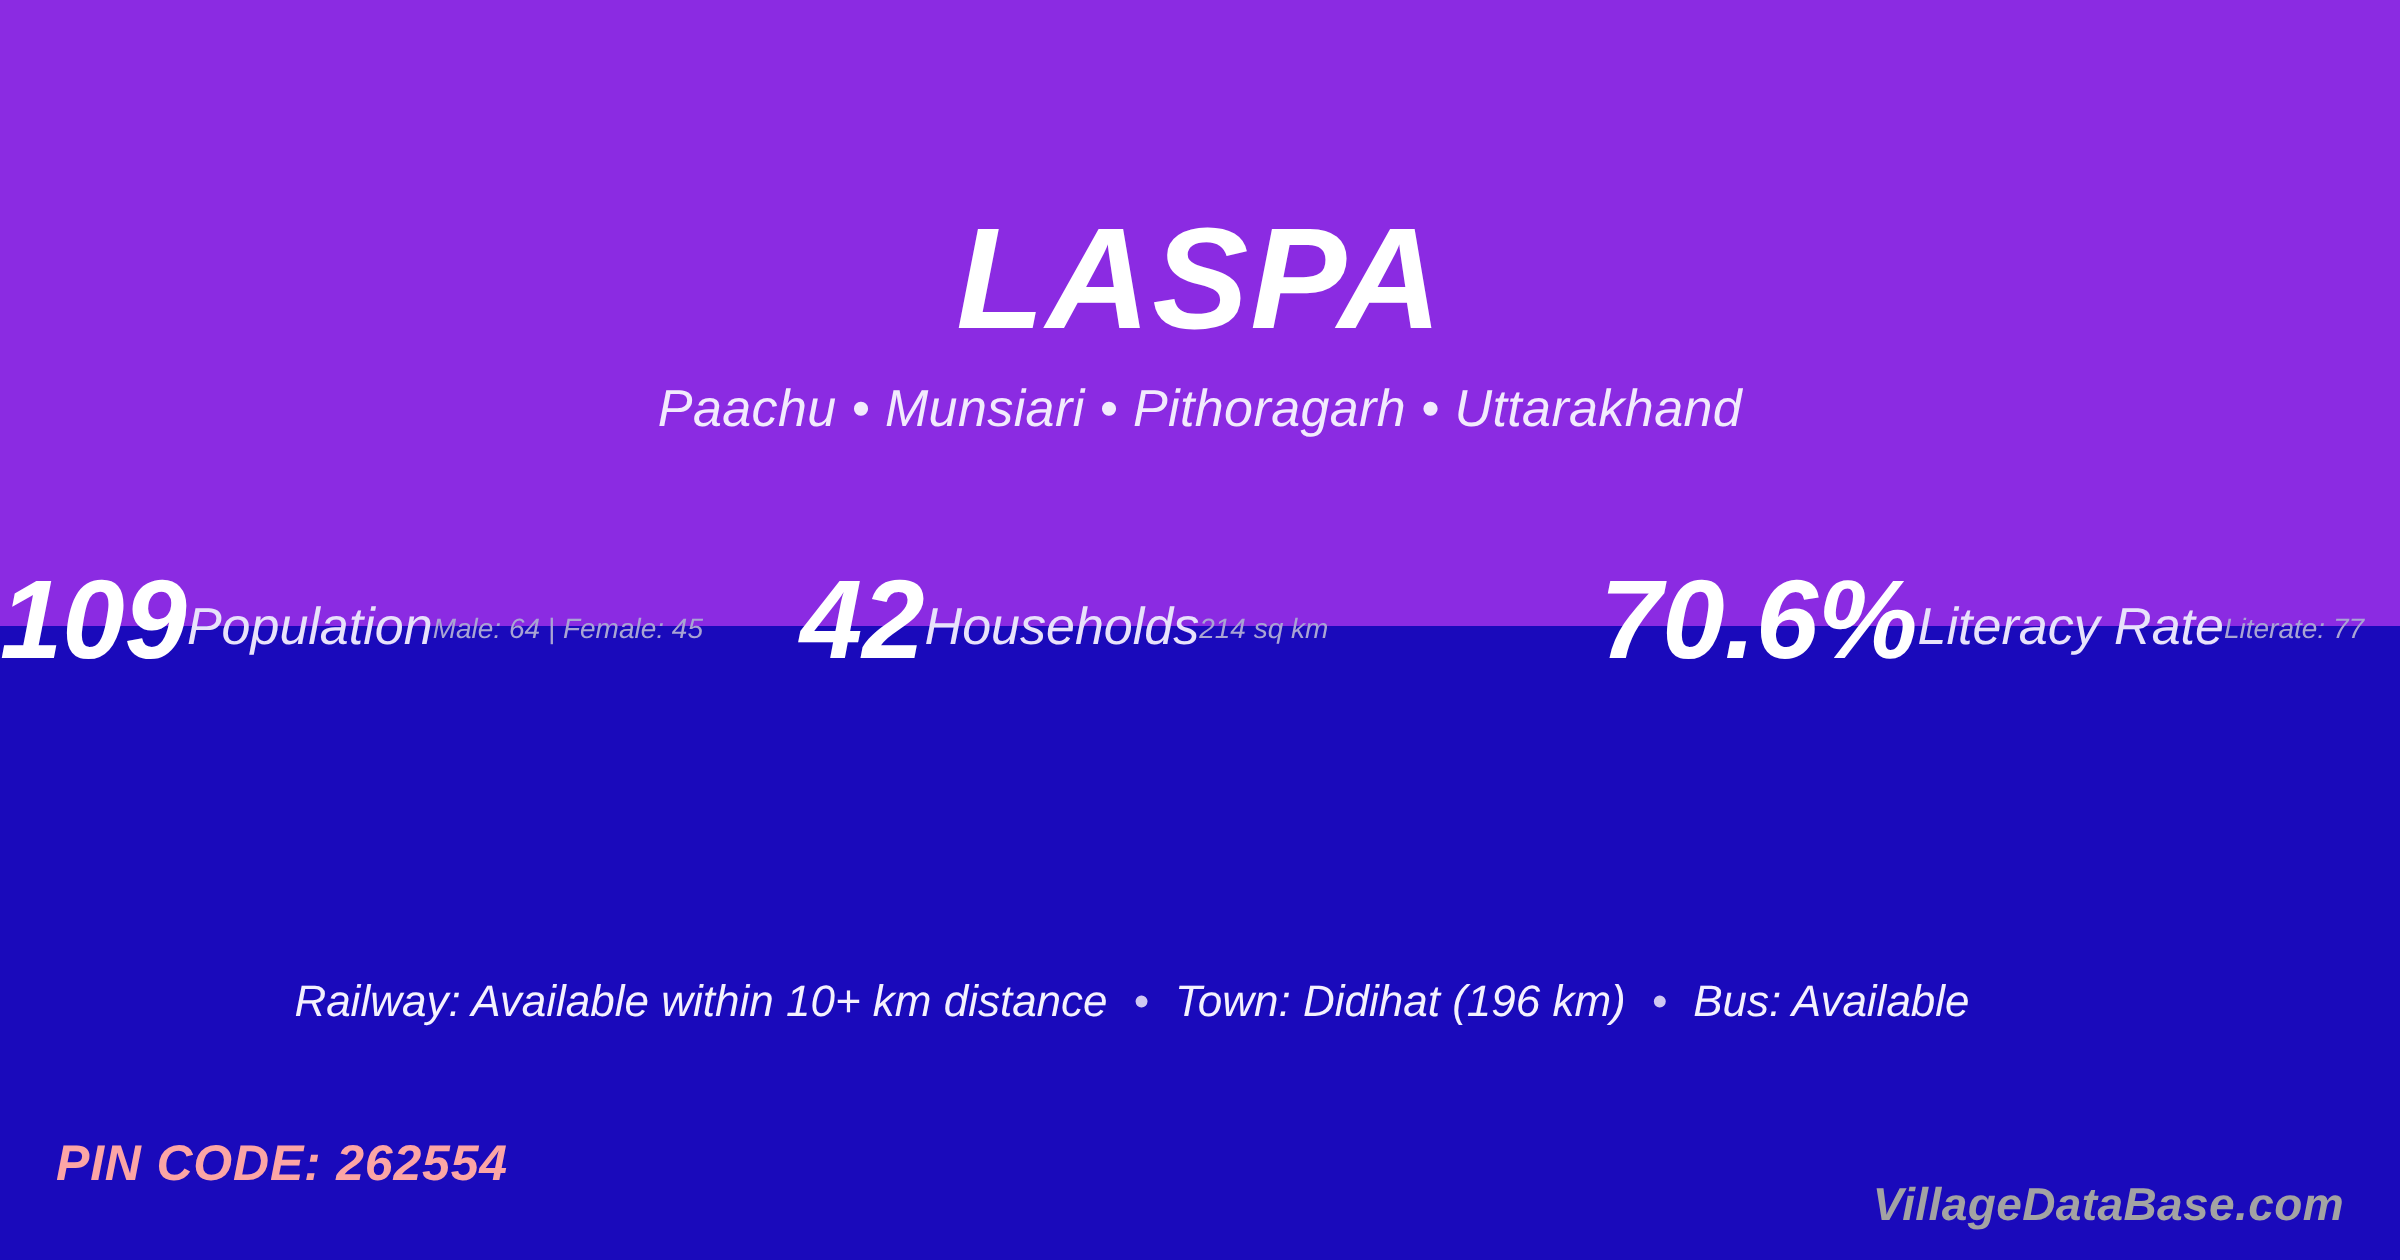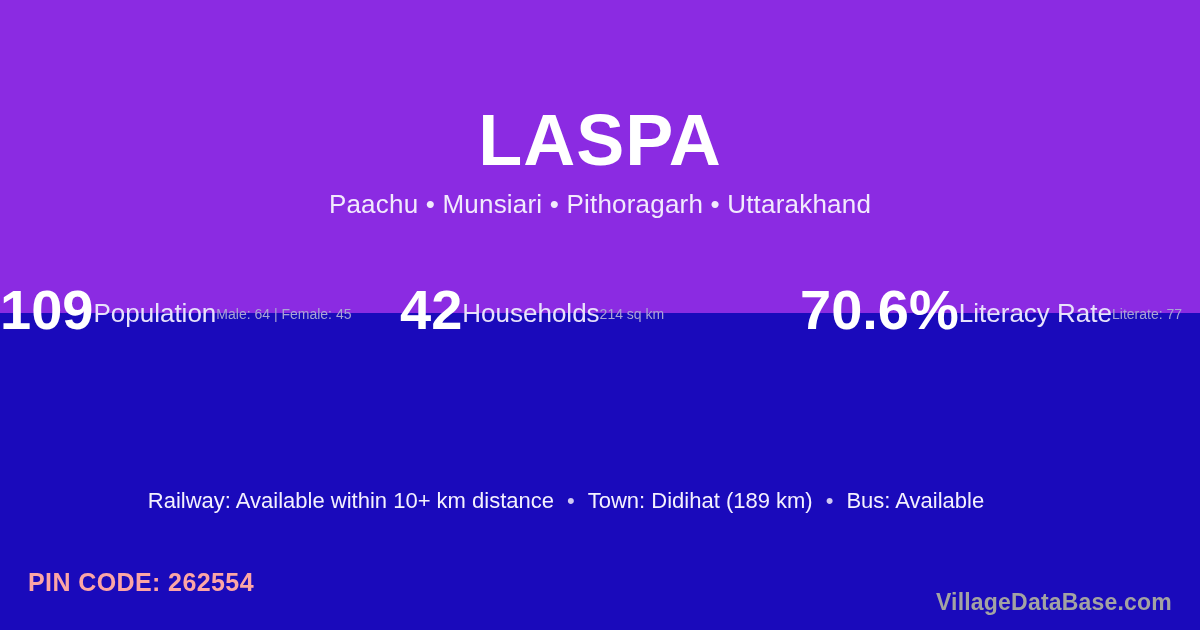--- a/index.html
+++ b/index.html
@@ -1,16 +1,16 @@
 <!DOCTYPE html>
 <html><head>
 <meta charset="utf-8">
 <title>Village Data Card</title>
 <style>
-  * { margin: 0; padding: 0; box-sizing: border-box; }
+  * { margin: 0; padding: 0; box-sizing: border-box; font-style: italic; }
 
   html, body {
     width: 1200px;
     height: 630px;
     overflow: hidden;
   }
 
   body {
     font-family: "Liberation Sans", "DejaVu Sans", sans-serif;
     background: #1a0abb;
@@ -206,21 +206,21 @@
       <div class="stat-value">70.6%</div>
       <div class="stat-label">Literacy Rate</div>
       <div class="stat-detail">Literate: 77</div>
     </div>
 
   </div>
 
   <div class="infra-row">
     <span class="infra-item">Railway: Available within 10+ km distance</span>
     <span class="infra-sep">•</span>
-    <span class="infra-item">Town: Didihat (189 km)</span>
+    <span class="infra-item">Town: Didihat (196 km)</span>
     <span class="infra-sep">•</span>
     <span class="infra-item">Bus: Available</span>
   </div>
 
   <div class="footer">
     <span class="pin-code">PIN CODE: 262554</span>
     <span class="brand">VillageDataBase.com</span>
   </div>
 
 </div>

